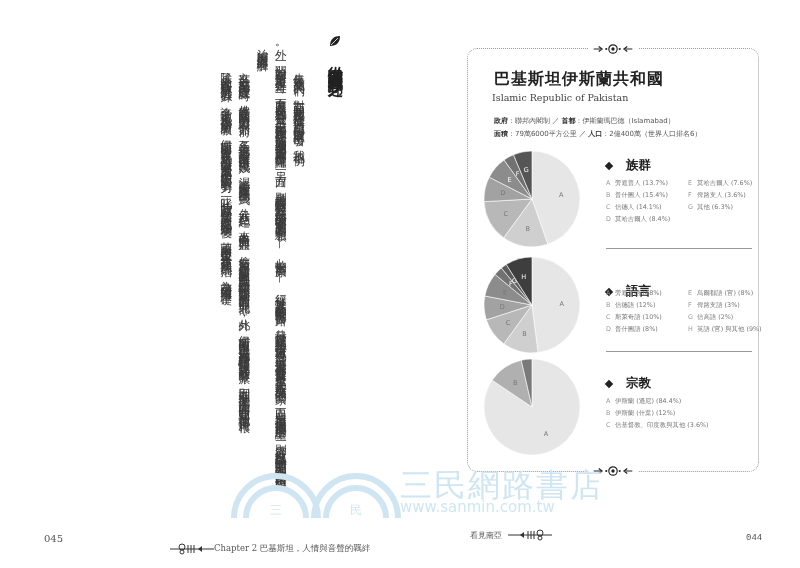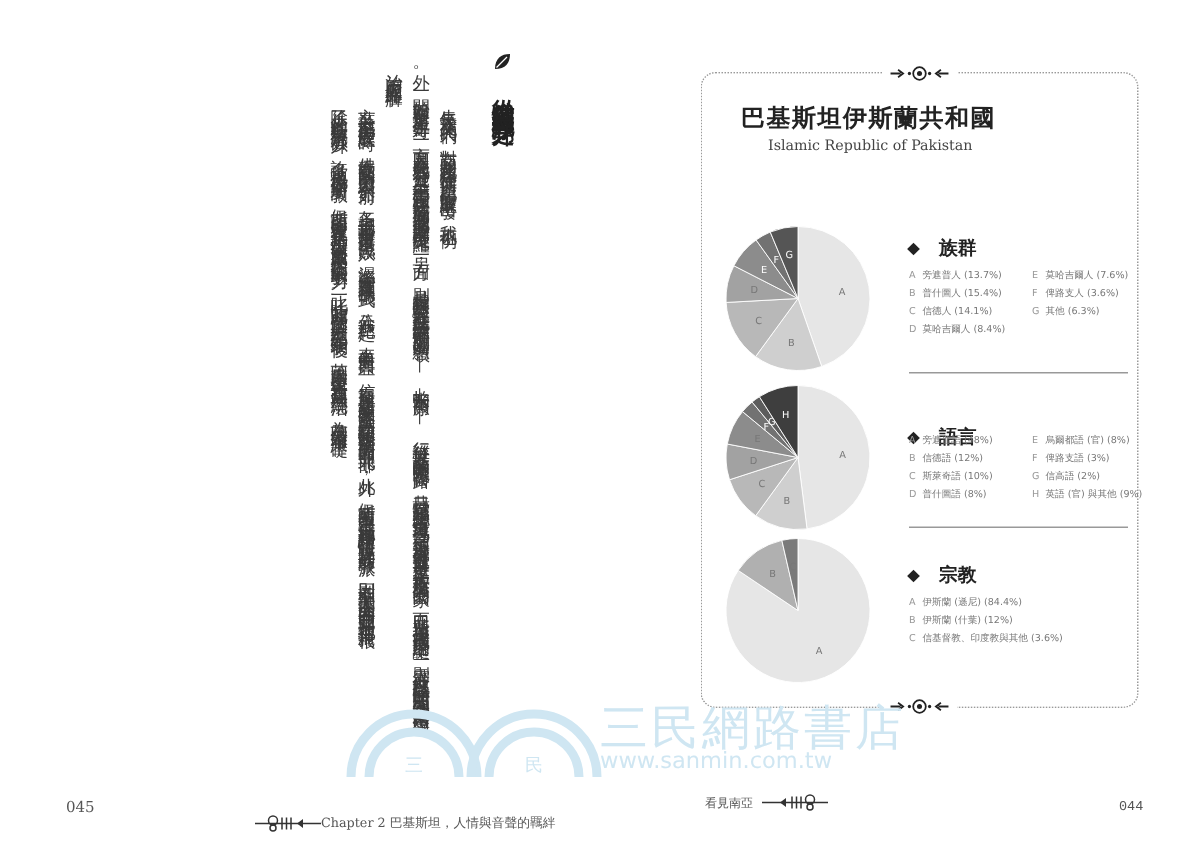--- a/index.html
+++ b/index.html
@@ -75,21 +75,21 @@
     background: #fff; padding: 0 4px;
   }
   .card-orn-top { top: -7px; }
   .card-orn-bottom { bottom: -7px; }
   .card-title {
     position: absolute; left: 26px; top: 20px;
     font-family: "DejaVu Serif", serif; font-weight: bold;
     font-size: 16px; color: #222; letter-spacing: 1px;
   }
   .card-subtitle {
-    position: absolute; left: 44px; top: 43px;
+    position: absolute; left: 24px; top: 43px;
     font-family: "DejaVu Serif", serif; font-size: 9.5px; color: #444;
   }
   .card-info {
     position: absolute; left: 26px; top: 66px;
     font-family: "DejaVu Sans", sans-serif; font-size: 7px; color: #555; line-height: 13px;
   }
   .card-info b { color: #333; }
 
   .section { position: absolute; left: 14px; width: 270px; }
   .section svg.pie { position: absolute; left: 0; top: 0; }
@@ -161,20 +161,28 @@
     <path d="M2 7 L10 7 M8 4 L12 7 L8 10" stroke="#222" stroke-width="1.4" fill="none"></path>
     <path d="M48 7 L40 7 M42 4 L38 7 L42 10" stroke="#222" stroke-width="1.4" fill="none"></path>
     <circle cx="25" cy="7" r="5" fill="none" stroke="#222" stroke-width="1.4"></circle>
     <circle cx="25" cy="7" r="2" fill="#222"></circle>
     <circle cx="17" cy="7" r="1.3" fill="#222"></circle>
       <circle cx="33" cy="7" r="1.3" fill="#222"></circle>
   </svg>
 
   <div class="card-title">巴基斯坦伊斯蘭共和國</div>
   <div class="card-subtitle">Islamic Republic of Pakistan</div>
+  <div class="card-info">
+    <div>
+      <b>政府</b>：<span>聯邦內閣制</span> ／ <b>首都</b>：<span>伊斯蘭瑪巴德（Islamabad）</span>
+    </div>
+    <div>
+      <b>面積</b>：<span>79萬6000平方公里</span> ／ <b>人口</b>：<span>2億400萬（世界人口排名6）</span>
+    </div>
+  </div>
 
   <div class="section" style="top:100px;height:100px;">
     <svg class="pie" width="100" height="100">
         <path d="M50,50 L50,2 A48,48 0 0 1 65.81784208245371,95.31882469630646 Z" fill="#e6e6e6" stroke="#fff" stroke-width="0.6"></path>
         <text x="79.34147489677785" y="47.52652527082372" font-size="6.5" text-anchor="middle" font-family="DejaVu Sans, sans-serif" fill="#777">A</text>
         <path d="M50,50 L65.81784208245371,95.31882469630646 A48,48 0 0 1 21.688896910079286,88.7618555003741 Z" fill="#cfcfcf" stroke="#fff" stroke-width="0.6"></path>
         <text x="45.62608328351745" y="81.93682137319304" font-size="6.5" text-anchor="middle" font-family="DejaVu Sans, sans-serif" fill="#777">B</text>
         <path d="M50,50 L21.688896910079286,88.7618555003741 A48,48 0 0 1 2.0723785294183585,52.63497631348772 Z" fill="#b8b8b8" stroke="#fff" stroke-width="0.6"></path>
         <text x="23.846774126271566" y="66.70092871602915" font-size="6.5" text-anchor="middle" font-family="DejaVu Sans, sans-serif" fill="#777">C</text>
         <path d="M50,50 L2.0723785294183585,52.63497631348772 A48,48 0 0 1 7.255649753482764,28.161489931704097 Z" fill="#a2a2a2" stroke="#fff" stroke-width="0.6"></path>

